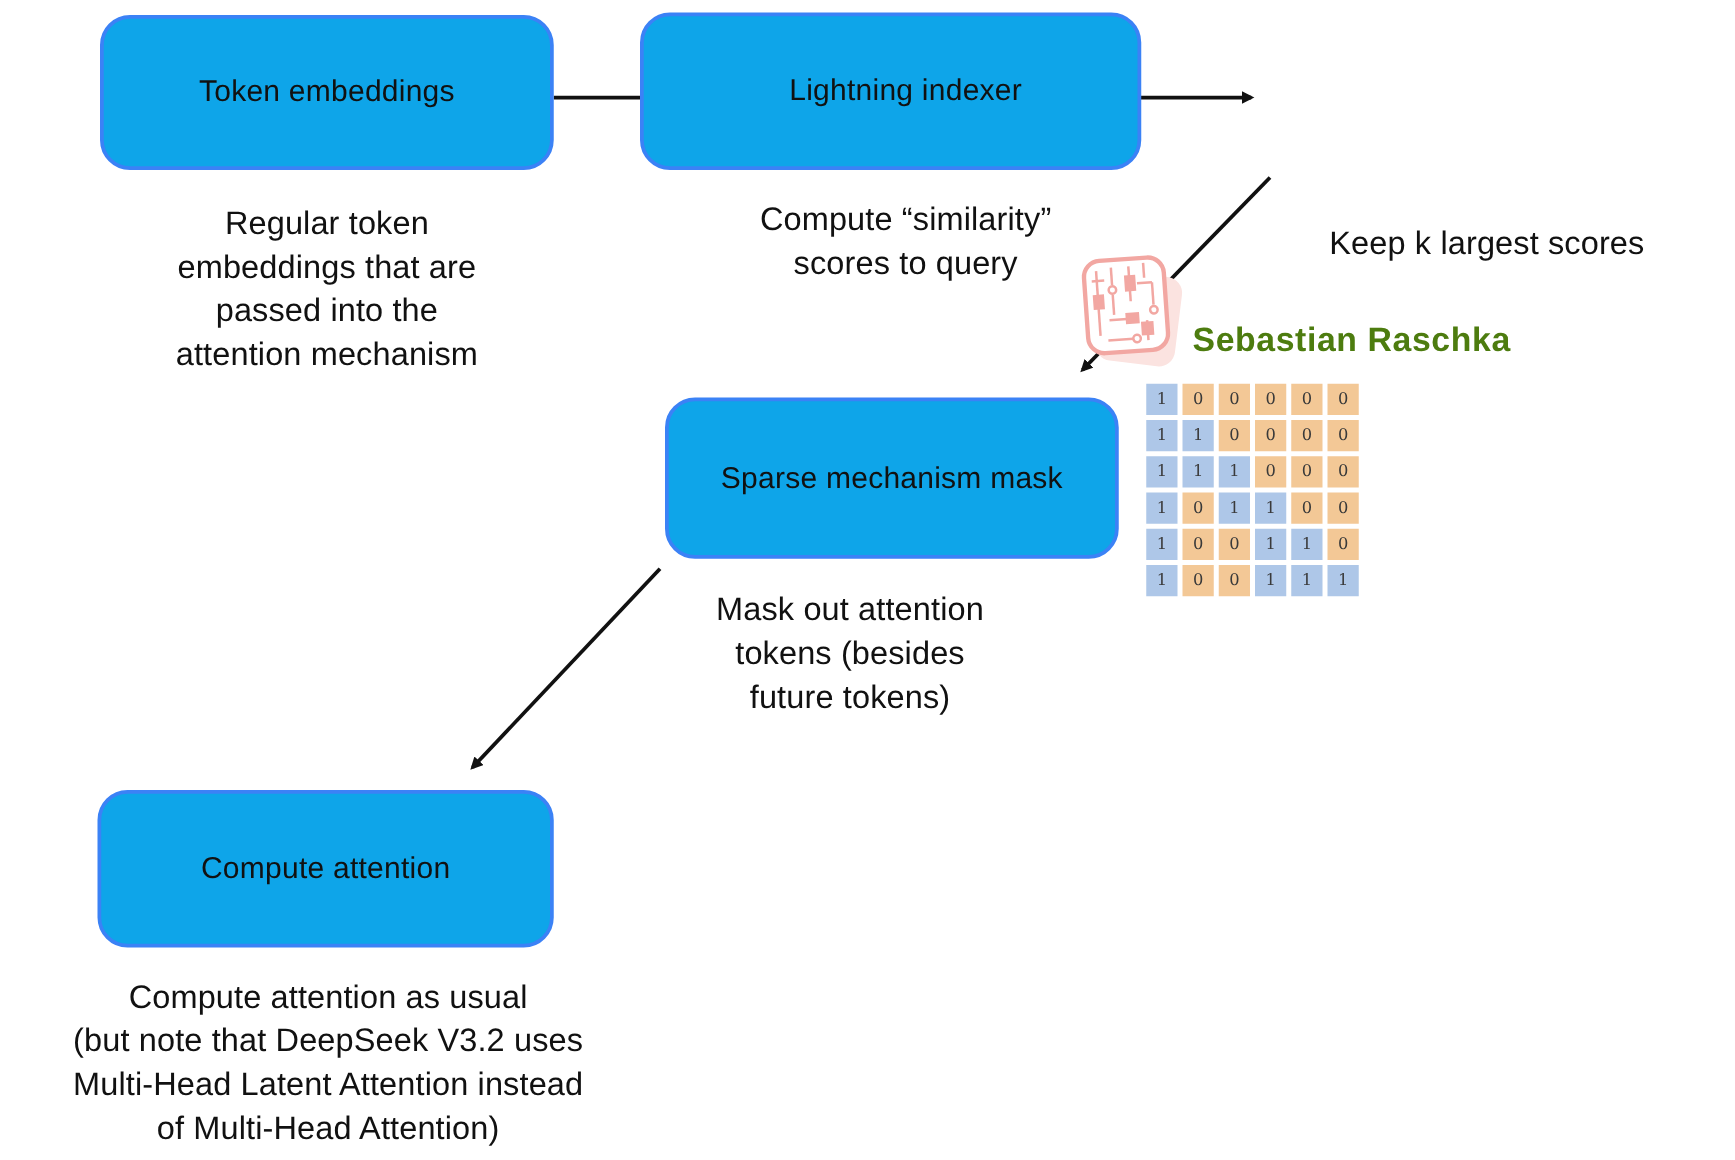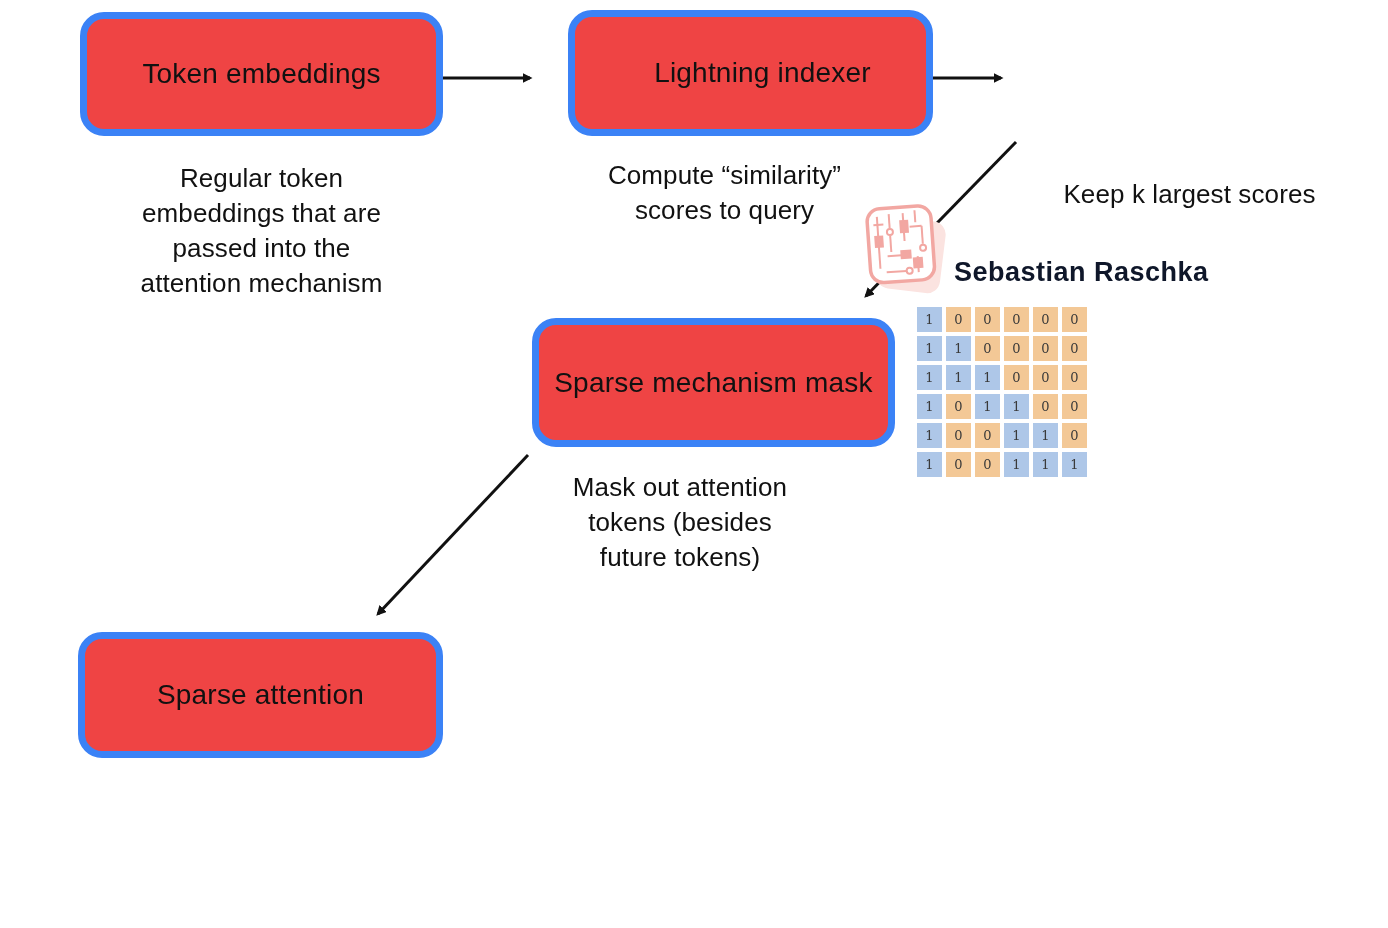--- a/index.html
+++ b/index.html
@@ -3,48 +3,48 @@
 <meta charset="utf-8">
 <style>
   * { margin: 0; padding: 0; box-sizing: border-box; }
   html, body { width: 1388px; height: 928px; background: #ffffff; overflow: hidden; }
   body { font-family: "Liberation Sans", sans-serif; color: #111; position: relative; }
 
   .stage { position: absolute; left: 0; top: 0; width: 1388px; height: 928px; }
 
   .node {
     position: absolute;
-    background: #ef4444;
-    border: 7px solid #3b82f6;
+    background: #0ea5e9;
+    border: 3px solid #3b82f6;
     border-radius: 24px;
     display: flex;
     align-items: center;
     justify-content: center;
-    font-size: 28px;
+    font-size: 24px;
     letter-spacing: 0.2px;
   }
   .node .ital { font-style: italic; }
 
   .caption {
     position: absolute;
     font-size: 26px;
     line-height: 35px;
     text-align: center;
     white-space: pre-line;
     letter-spacing: 0.1px;
   }
 
   #arrow-layer { position: absolute; left: 0; top: 0; pointer-events: none; }
 
   .watermark-name {
     position: absolute;
     left: 954px; top: 257px;
     font-size: 27px;
     font-weight: bold;
-    color: #0f172a;
+    color: #4d7c0f;
     letter-spacing: 0.5px;
   }
   .logo-wrap { position: absolute; left: 861px; top: 201px; width: 92px; height: 98px; }
 
   .mask-grid {
     position: absolute;
     left: 917px; top: 307px;
     display: grid;
     grid-template-columns: repeat(6, 25px);
     grid-auto-rows: 25px;
@@ -107,47 +107,51 @@
         </g>
       </g>
     </svg>
   </div>
   <div class="watermark-name">Sebastian Raschka</div>
 
   <div class="node" style="left:80px; top:12px; width:363px; height:124px;">
     <span>Token embeddings</span>
   </div>
 
-  <div class="node" style="left:568px; top:10px; width:365px; height:126px;padding-left:24px;">
+  <div class="node" style="left:512px; top:10px; width:401px; height:126px;padding-left:24px;">
     <span>Lightning indexer</span>
   </div>
 
 
   <div class="node" style="left:532px; top:318px; width:363px; height:129px;">
     <span>Sparse mechanism mask</span>
   </div>
 
   <div class="node" style="left:78px; top:632px; width:365px; height:126px;">
-    <span>Sparse attention</span>
+    <span>Compute attention</span>
   </div>
 
   <div class="caption" style="left:542px; top:158px; width:365px;">Compute “similarity”
 scores to query</div>
 
   <div class="caption" style="left:80px; top:161px; width:363px;">Regular token
 embeddings that are
 passed into the
 attention mechanism</div>
 
   <div class="caption" style="left:1008px; top:177px; width:363px;"><span>Keep </span><span class="ital">k</span><span> largest scores</span></div>
 
   <div class="caption" style="left:470px; top:470px; width:420px;">Mask out attention
 tokens (besides
 future tokens)</div>
 
+  <div class="caption" style="left:0px; top:780px; width:525px;">Compute attention as usual
+(but note that DeepSeek V3.2 uses
+Multi-Head Latent Attention instead
+of Multi-Head Attention)</div>
 
   <div class="mask-grid" id="mask-grid">
       <div class="mask-cell" style="background: rgb(174, 199, 232);">1</div>
       <div class="mask-cell" style="background: rgb(243, 200, 150);">0</div>
       <div class="mask-cell" style="background: rgb(243, 200, 150);">0</div>
       <div class="mask-cell" style="background: rgb(243, 200, 150);">0</div>
       <div class="mask-cell" style="background: rgb(243, 200, 150);">0</div>
       <div class="mask-cell" style="background: rgb(243, 200, 150);">0</div>
       <div class="mask-cell" style="background: rgb(174, 199, 232);">1</div>
       <div class="mask-cell" style="background: rgb(174, 199, 232);">1</div>

